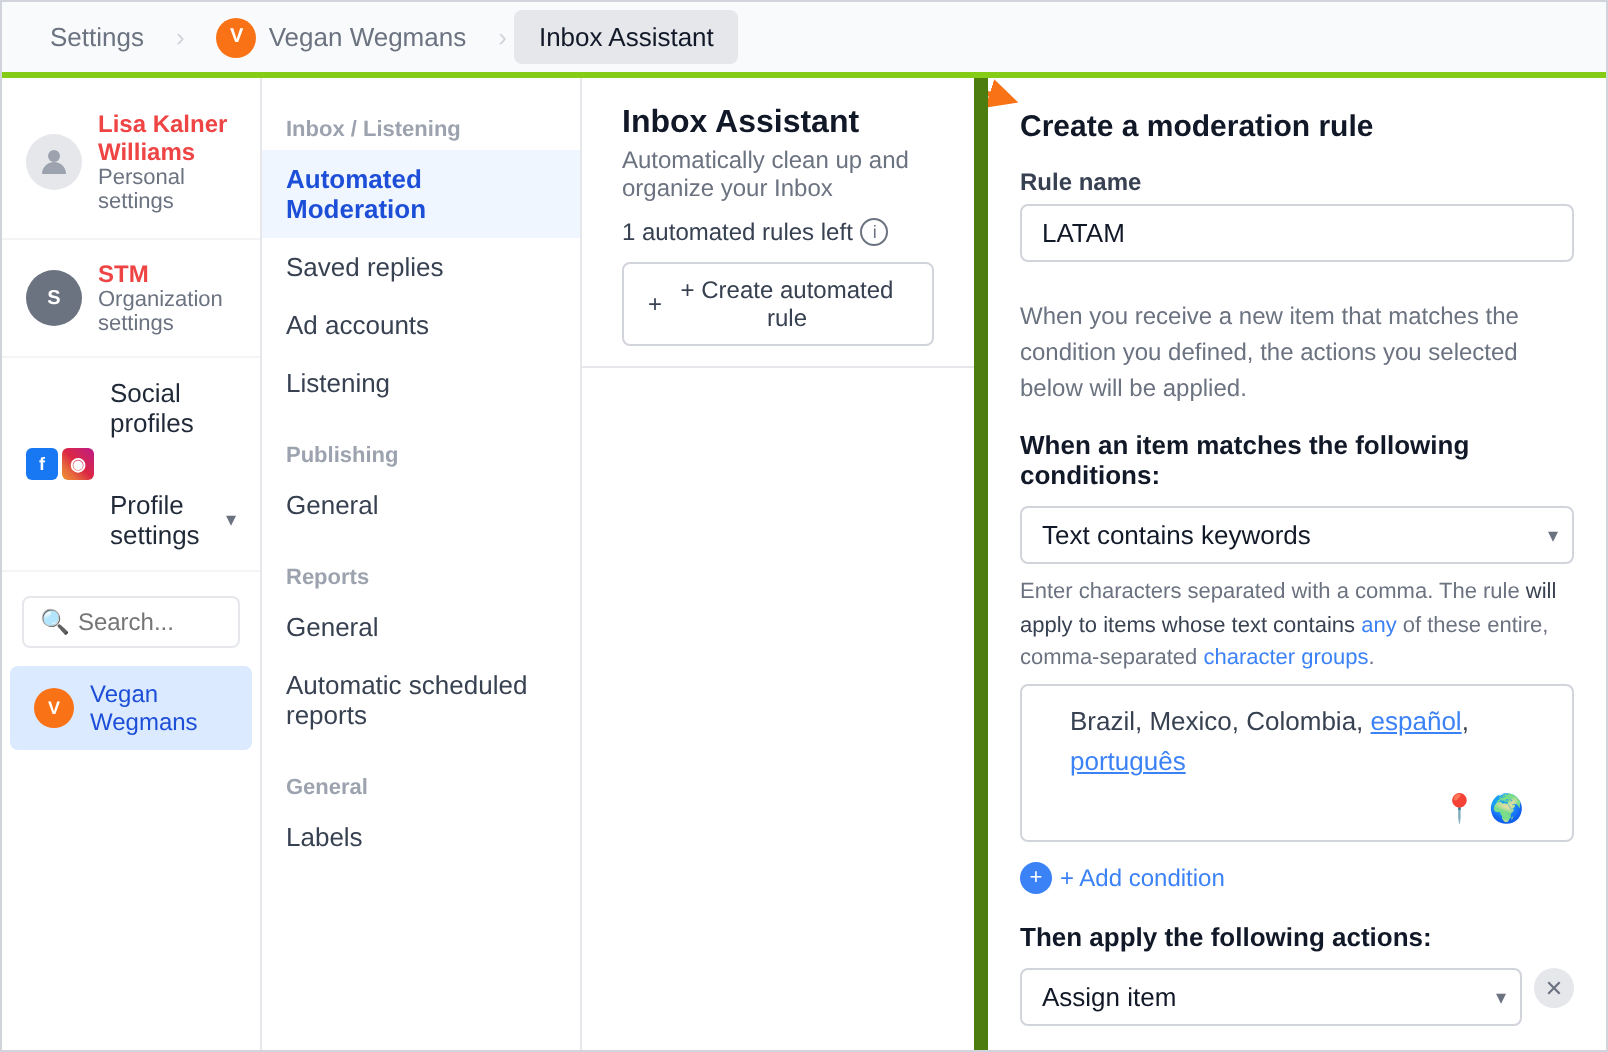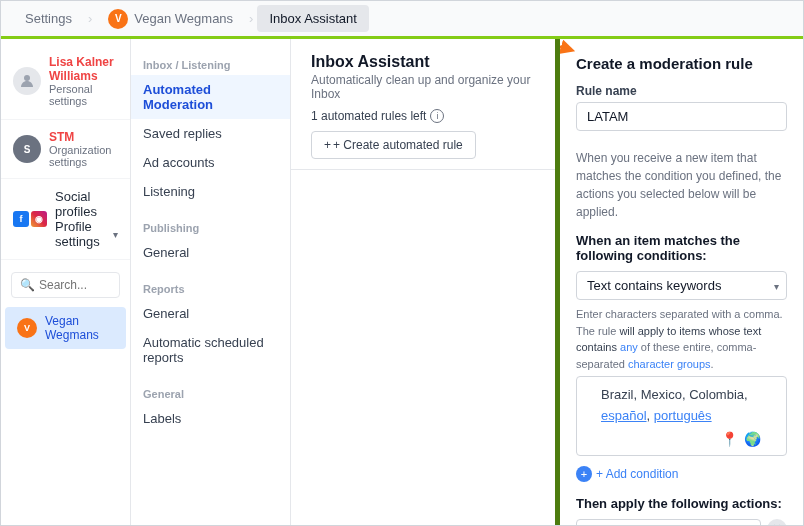--- a/index.html
+++ b/index.html
@@ -43,21 +43,21 @@
     
     .content-area { flex: 1; display: flex; flex-direction: column; overflow: hidden; background: #fff; }
     .inbox-header { padding: 14px 20px 10px; border-bottom: 1px solid #e5e7eb; flex-shrink: 0; }
     .inbox-header h2 { font-size: 16px; font-weight: 700; color: #111827; }
     .inbox-subtitle { font-size: 12px; color: #6b7280; margin-top: 2px; }
     .rules-left { font-size: 12px; color: #374151; margin-top: 8px; display: flex; align-items: center; gap: 4px; }
     .info-icon { width: 14px; height: 14px; border-radius: 50%; border: 1px solid #6b7280; display: inline-flex; align-items: center; justify-content: center; font-size: 9px; color: #6b7280; }
     .create-rule-btn { display: inline-flex; align-items: center; gap: 4px; margin-top: 8px; padding: 6px 12px; border: 1px solid #d1d5db; border-radius: 4px; font-size: 12px; color: #374151; cursor: pointer; background: #fff; }
 
     
-    .right-panel { width: 248px; border-left: 5px solid #4d7c0f; background: #fff; padding: 16px; overflow-y: auto; flex-shrink: 0; }
+    .right-panel { width: 316px; border-left: 7px solid #4d7c0f; background: #fff; padding: 16px; overflow-y: auto; flex-shrink: 0; }
     .right-panel h3 { font-size: 15px; font-weight: 700; color: #111827; margin-bottom: 12px; }
     .field-label { font-size: 12px; font-weight: 700; color: #374151; margin-bottom: 4px; }
     .text-input { width: 100%; border: 1px solid #d1d5db; border-radius: 4px; padding: 6px 10px; font-size: 13px; color: #111827; outline: none; }
     .condition-text { font-size: 12px; color: #6b7280; margin: 10px 0; line-height: 1.5; }
     .section-title { font-size: 13px; font-weight: 600; color: #111827; margin: 12px 0 8px; }
     .select-wrapper { position: relative; margin-bottom: 6px; }
     .select-field { width: 100%; border: 1px solid #d1d5db; border-radius: 4px; padding: 6px 28px 6px 10px; font-size: 13px; color: #111827; background: #fff; appearance: none; cursor: pointer; outline: none; }
     .chevron-down { position: absolute; right: 8px; top: 50%; transform: translateY(-50%); font-size: 10px; color: #6b7280; pointer-events: none; }
     .keyword-hint { font-size: 11px; color: #6b7280; margin: 4px 0; line-height: 1.5; }
     .keyword-hint a { color: #3b82f6; text-decoration: none; }
@@ -113,21 +113,21 @@
         </div>
       </div>
       <div class="sidebar-divider"></div>
       <div class="sidebar-social">
         <div class="social-icons">
           <div class="social-icon fb">f</div>
           <div class="social-icon ig">◉</div>
         </div>
         <div>
           <div class="name">Social profiles</div>
-          <div class="role" style="display:flex;align-items:center;gap:2px;">
+          <div class="role" style="display:flex;align-items:center;gap:2px;margin-top:26px;">
             <span>Profile settings</span>
             <span style="font-size:10px;color:#6b7280;">▾</span>
           </div>
         </div>
       </div>
       <div class="sidebar-divider"></div>
       <div class="search-box">
         <span style="color:#9ca3af;font-size:12px;">🔍</span>
         <input type="text" placeholder="Search..." style="">
       </div>

